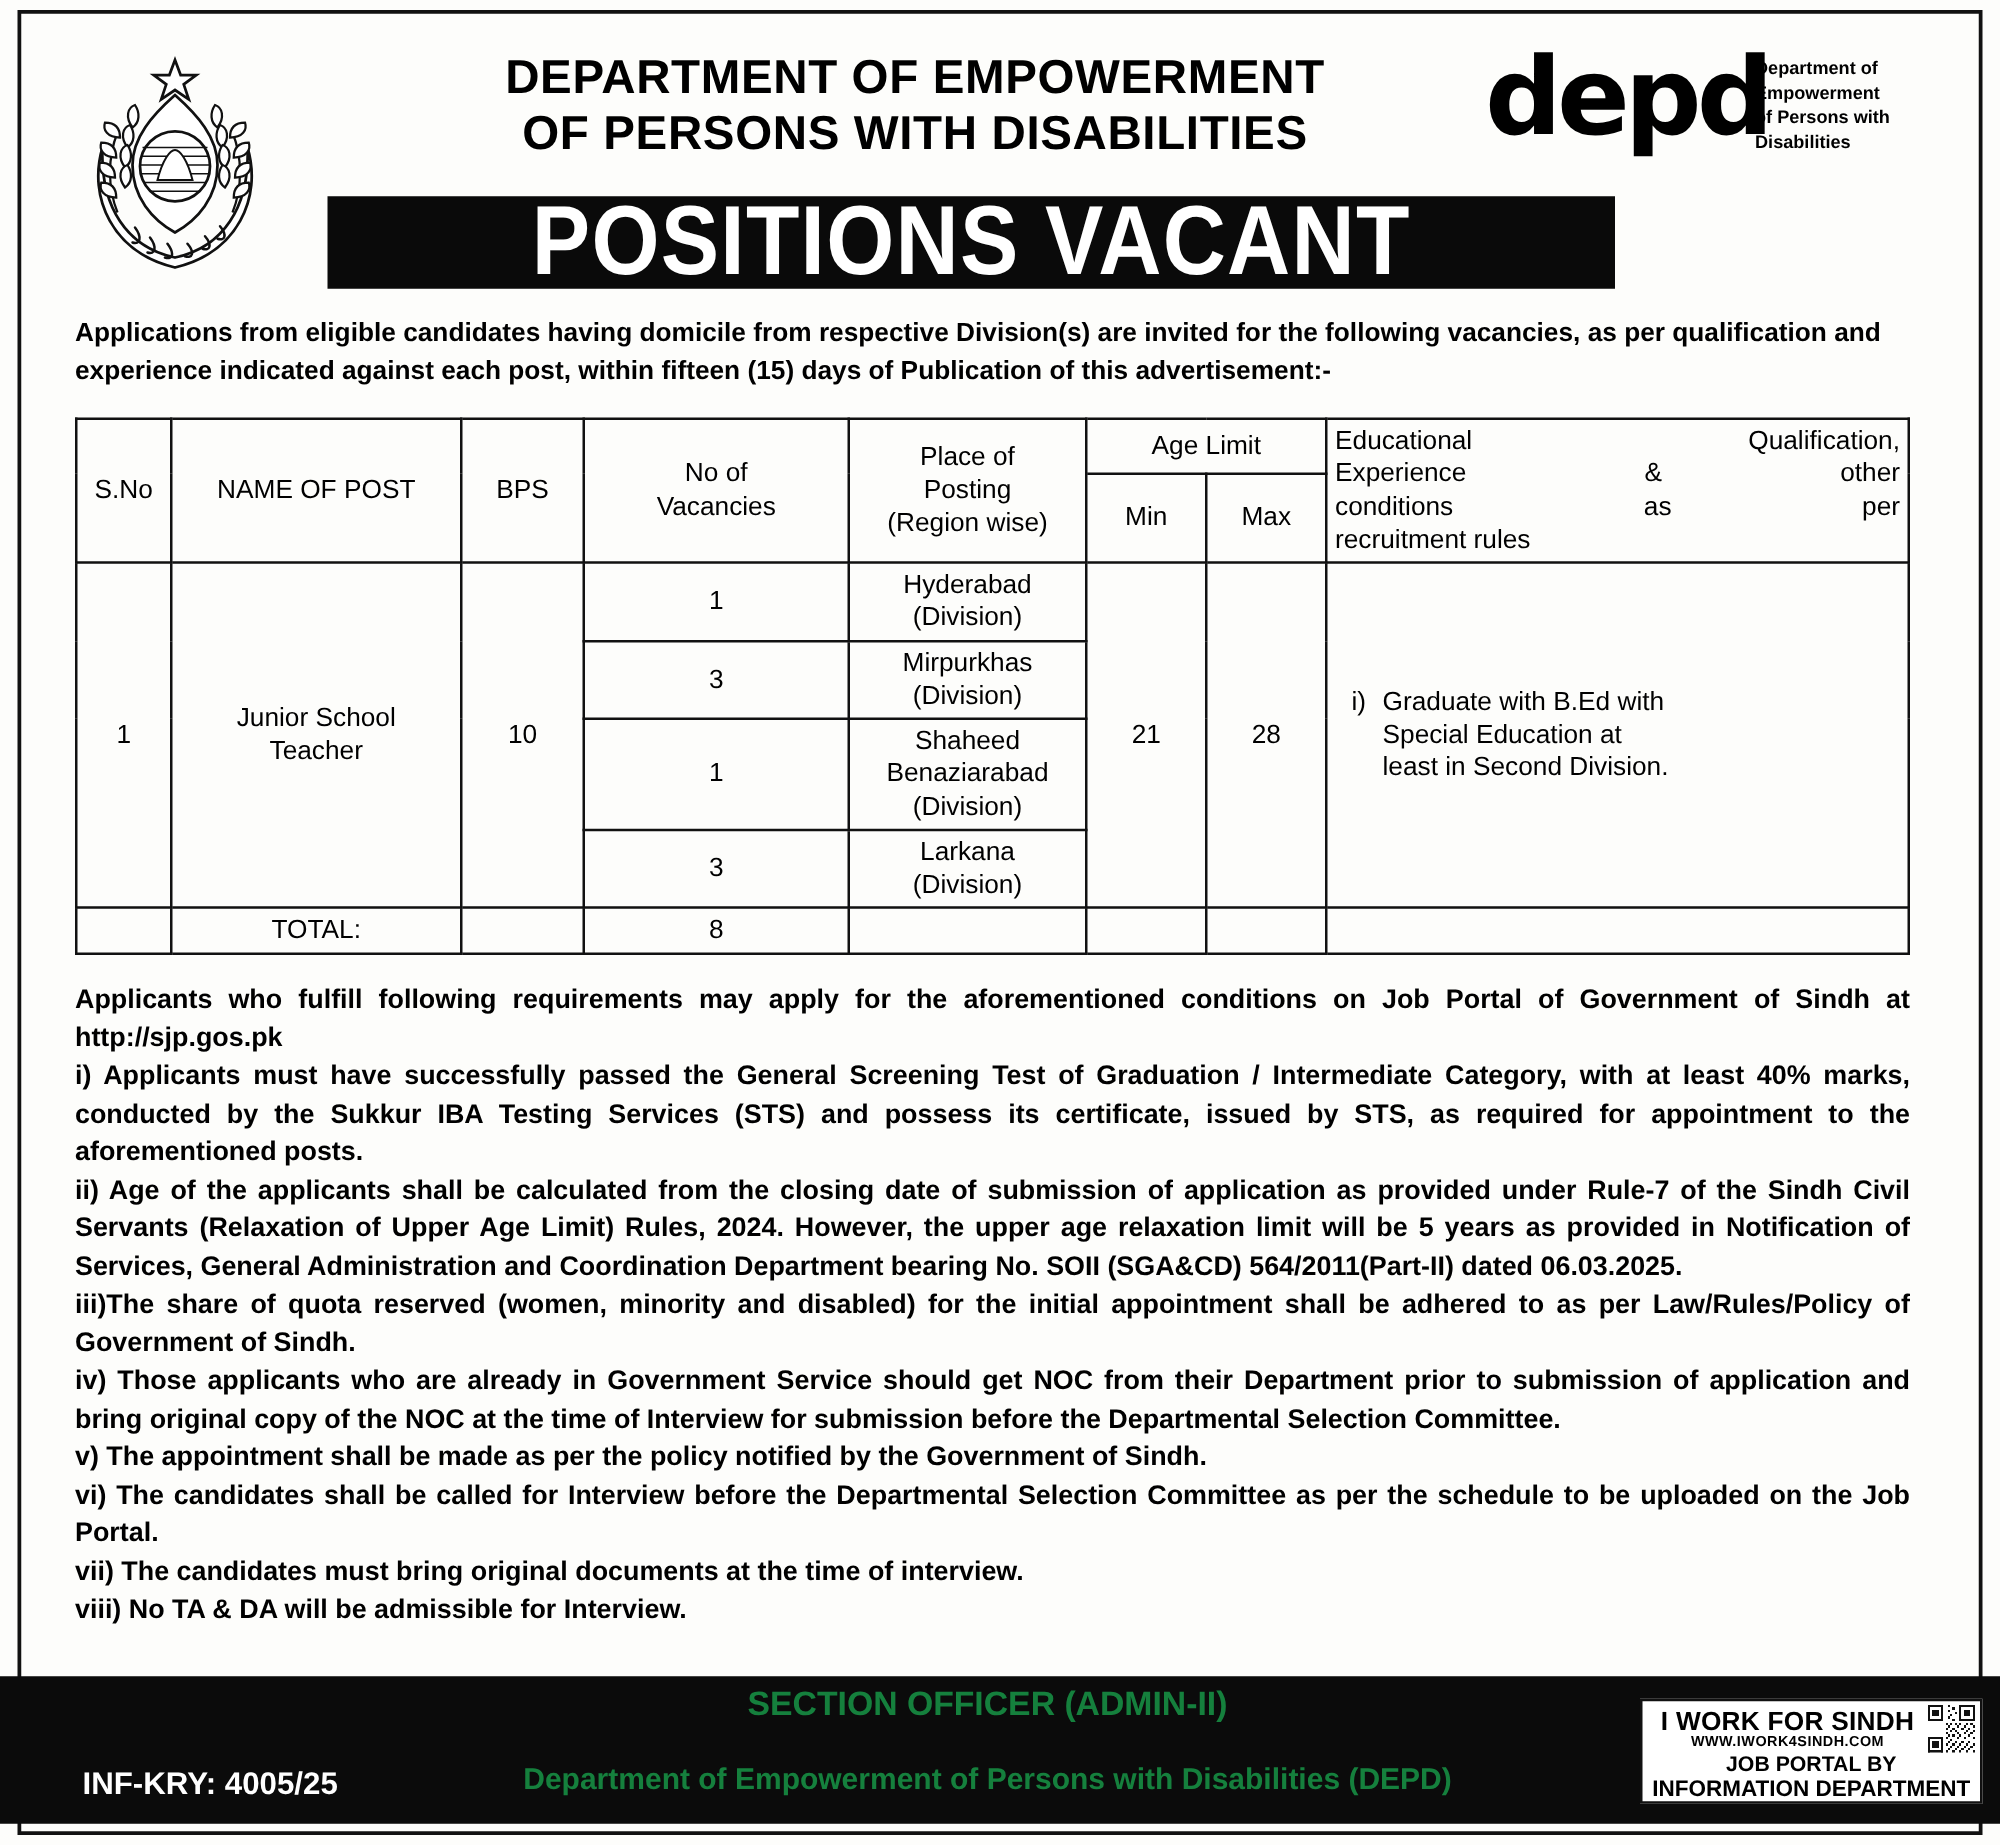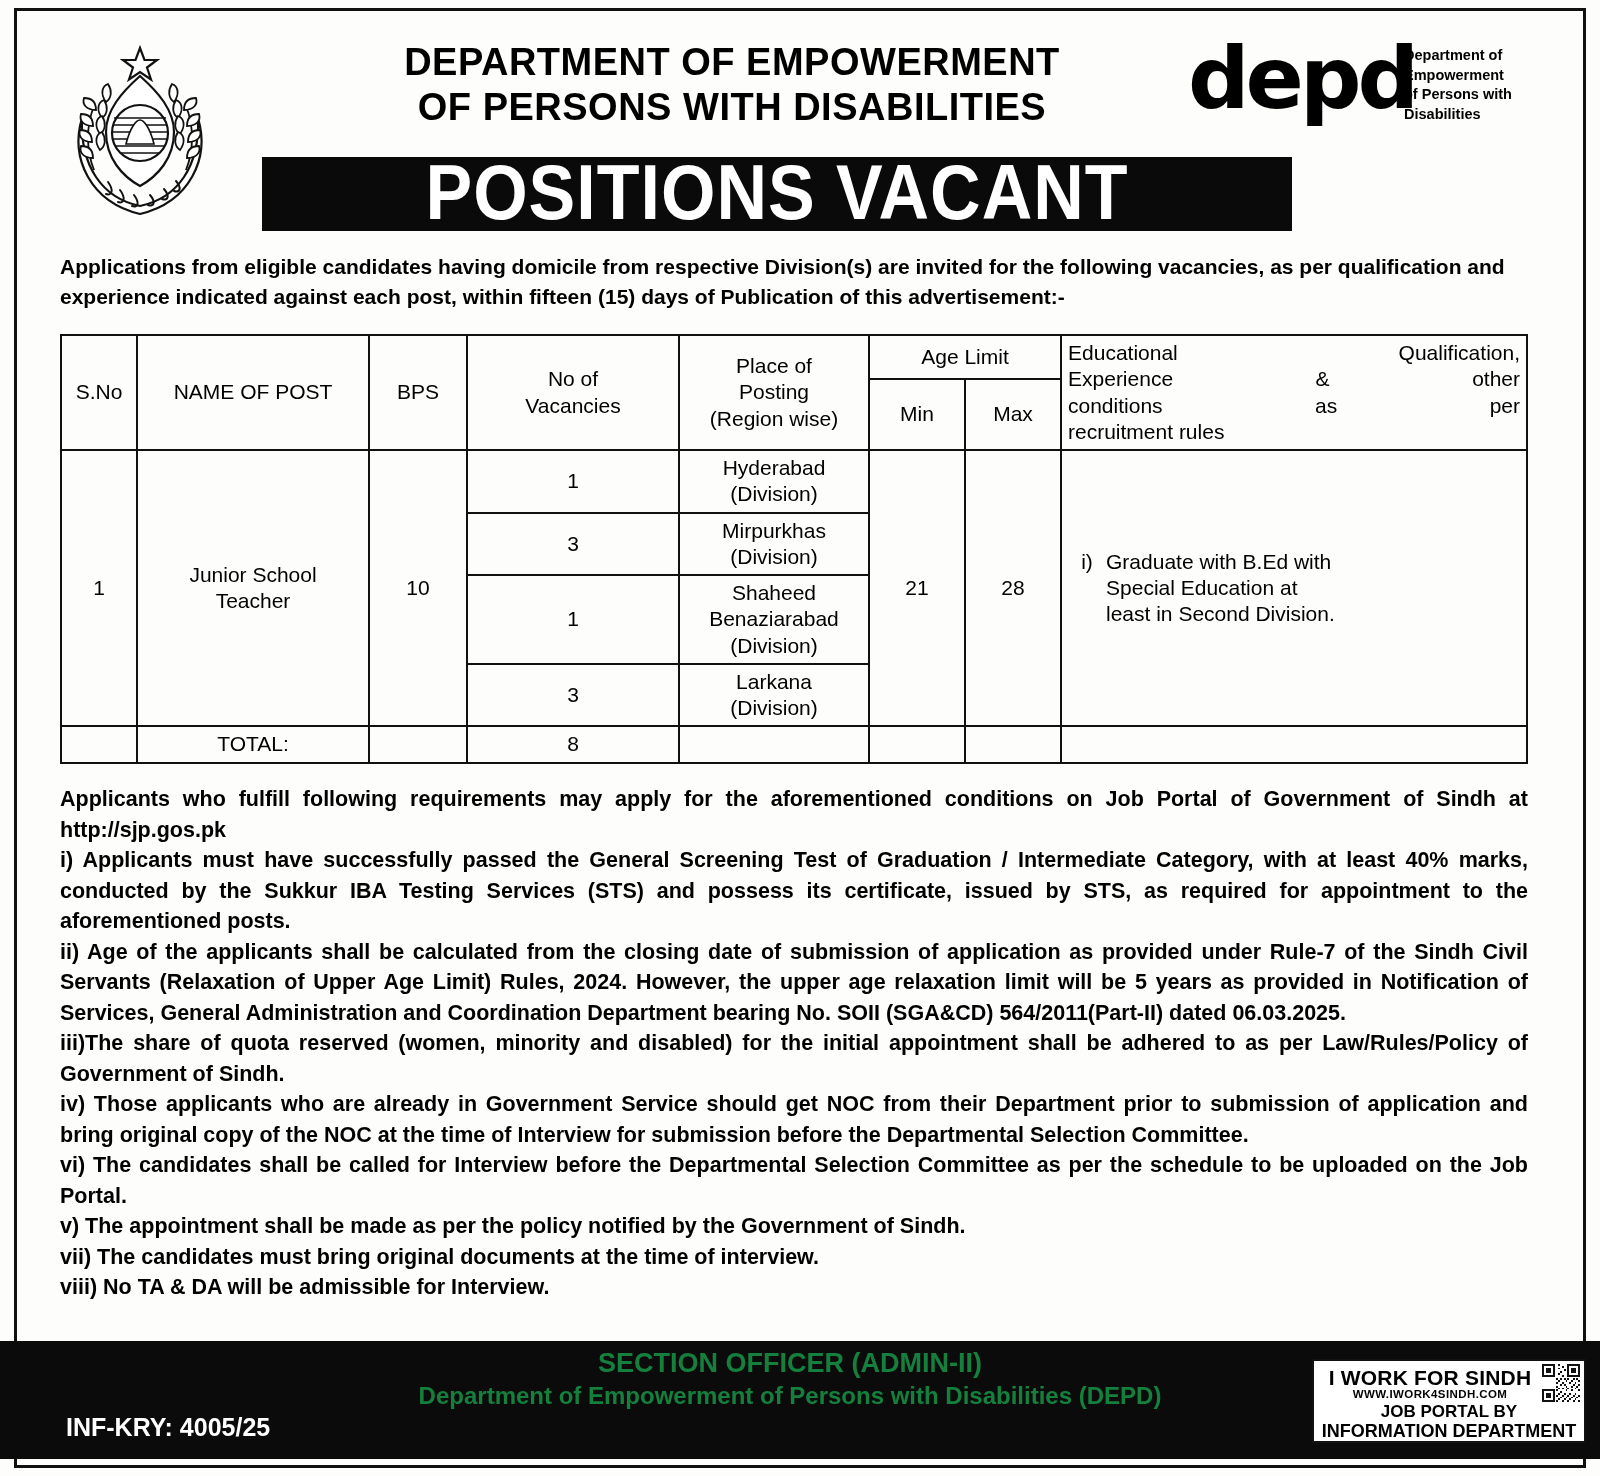--- a/index.html
+++ b/index.html
@@ -208,21 +208,21 @@
   }
   .footer-center {
     position: absolute;
     left: 270px;
     top: 6px;
     width: 1040px;
     text-align: center;
     color: #15803d;
   }
   .fc-1 { font-size: 27px; font-weight: bold; line-height: 1.25; }
-  .fc-2 { font-size: 24px; font-weight: bold; line-height: 1.25; }
+  .fc-2 { font-size: 24px; font-weight: bold; line-height: 1.25; margin-top: 28px; }
   .fc-3 { font-size: 24px; font-weight: bold; line-height: 1.25; }
 
   .inf-code {
     position: absolute;
     left: 22px;
     top: 72px;
     color: #fff;
     font-size: 25px;
     font-weight: bold;
     margin-left: 44px;
@@ -442,22 +442,22 @@
       </tbody>
     </table>
   </div>
 
   <div class="clauses">
     <p>Applicants who fulfill following requirements may apply for the aforementioned conditions on Job Portal of Government of Sindh at http://sjp.gos.pk</p>
     <p>i) Applicants must have successfully passed the General Screening Test of Graduation / Intermediate  Category, with at least 40% marks, conducted by the Sukkur IBA Testing Services (STS) and possess its certificate, issued by STS, as required for appointment to the aforementioned posts.</p>
     <p>ii) Age of the applicants shall be calculated from the closing date of submission of application as provided under Rule-7 of the Sindh Civil Servants (Relaxation of Upper Age Limit) Rules, 2024. However, the upper age relaxation limit will be 5 years as provided in Notification of Services, General Administration and Coordination Department bearing No. SOII (SGA&amp;CD) 564/2011(Part-II) dated 06.03.2025.</p>
     <p>iii)The share of quota reserved (women, minority and disabled) for the initial appointment shall be adhered to as per Law/Rules/Policy  of Government of Sindh.</p>
     <p>iv) Those applicants who are already in Government Service should get NOC from their Department prior to submission of application and bring original copy of the NOC at the time of Interview for submission before the Departmental Selection Committee.</p>
+    <p>v) The appointment shall be made as per the policy notified by the Government of Sindh.</p>
     <p>vi) The candidates shall be called for Interview before the Departmental Selection Committee as per the schedule to be uploaded on the Job Portal.</p>
-    <p>v) The appointment shall be made as per the policy notified by the Government of Sindh.</p>
     <p>vii) The candidates must bring original documents at the time of interview.</p>
     <p>viii) No TA &amp; DA will be admissible for Interview.</p>
   </div>
 
 </div>
 
 <div class="footer-bar">
   <div class="footer-center">
     <div class="fc-1">SECTION OFFICER (ADMIN-II)</div>
     <div class="fc-2">Department of Empowerment of Persons with Disabilities (DEPD)</div>

